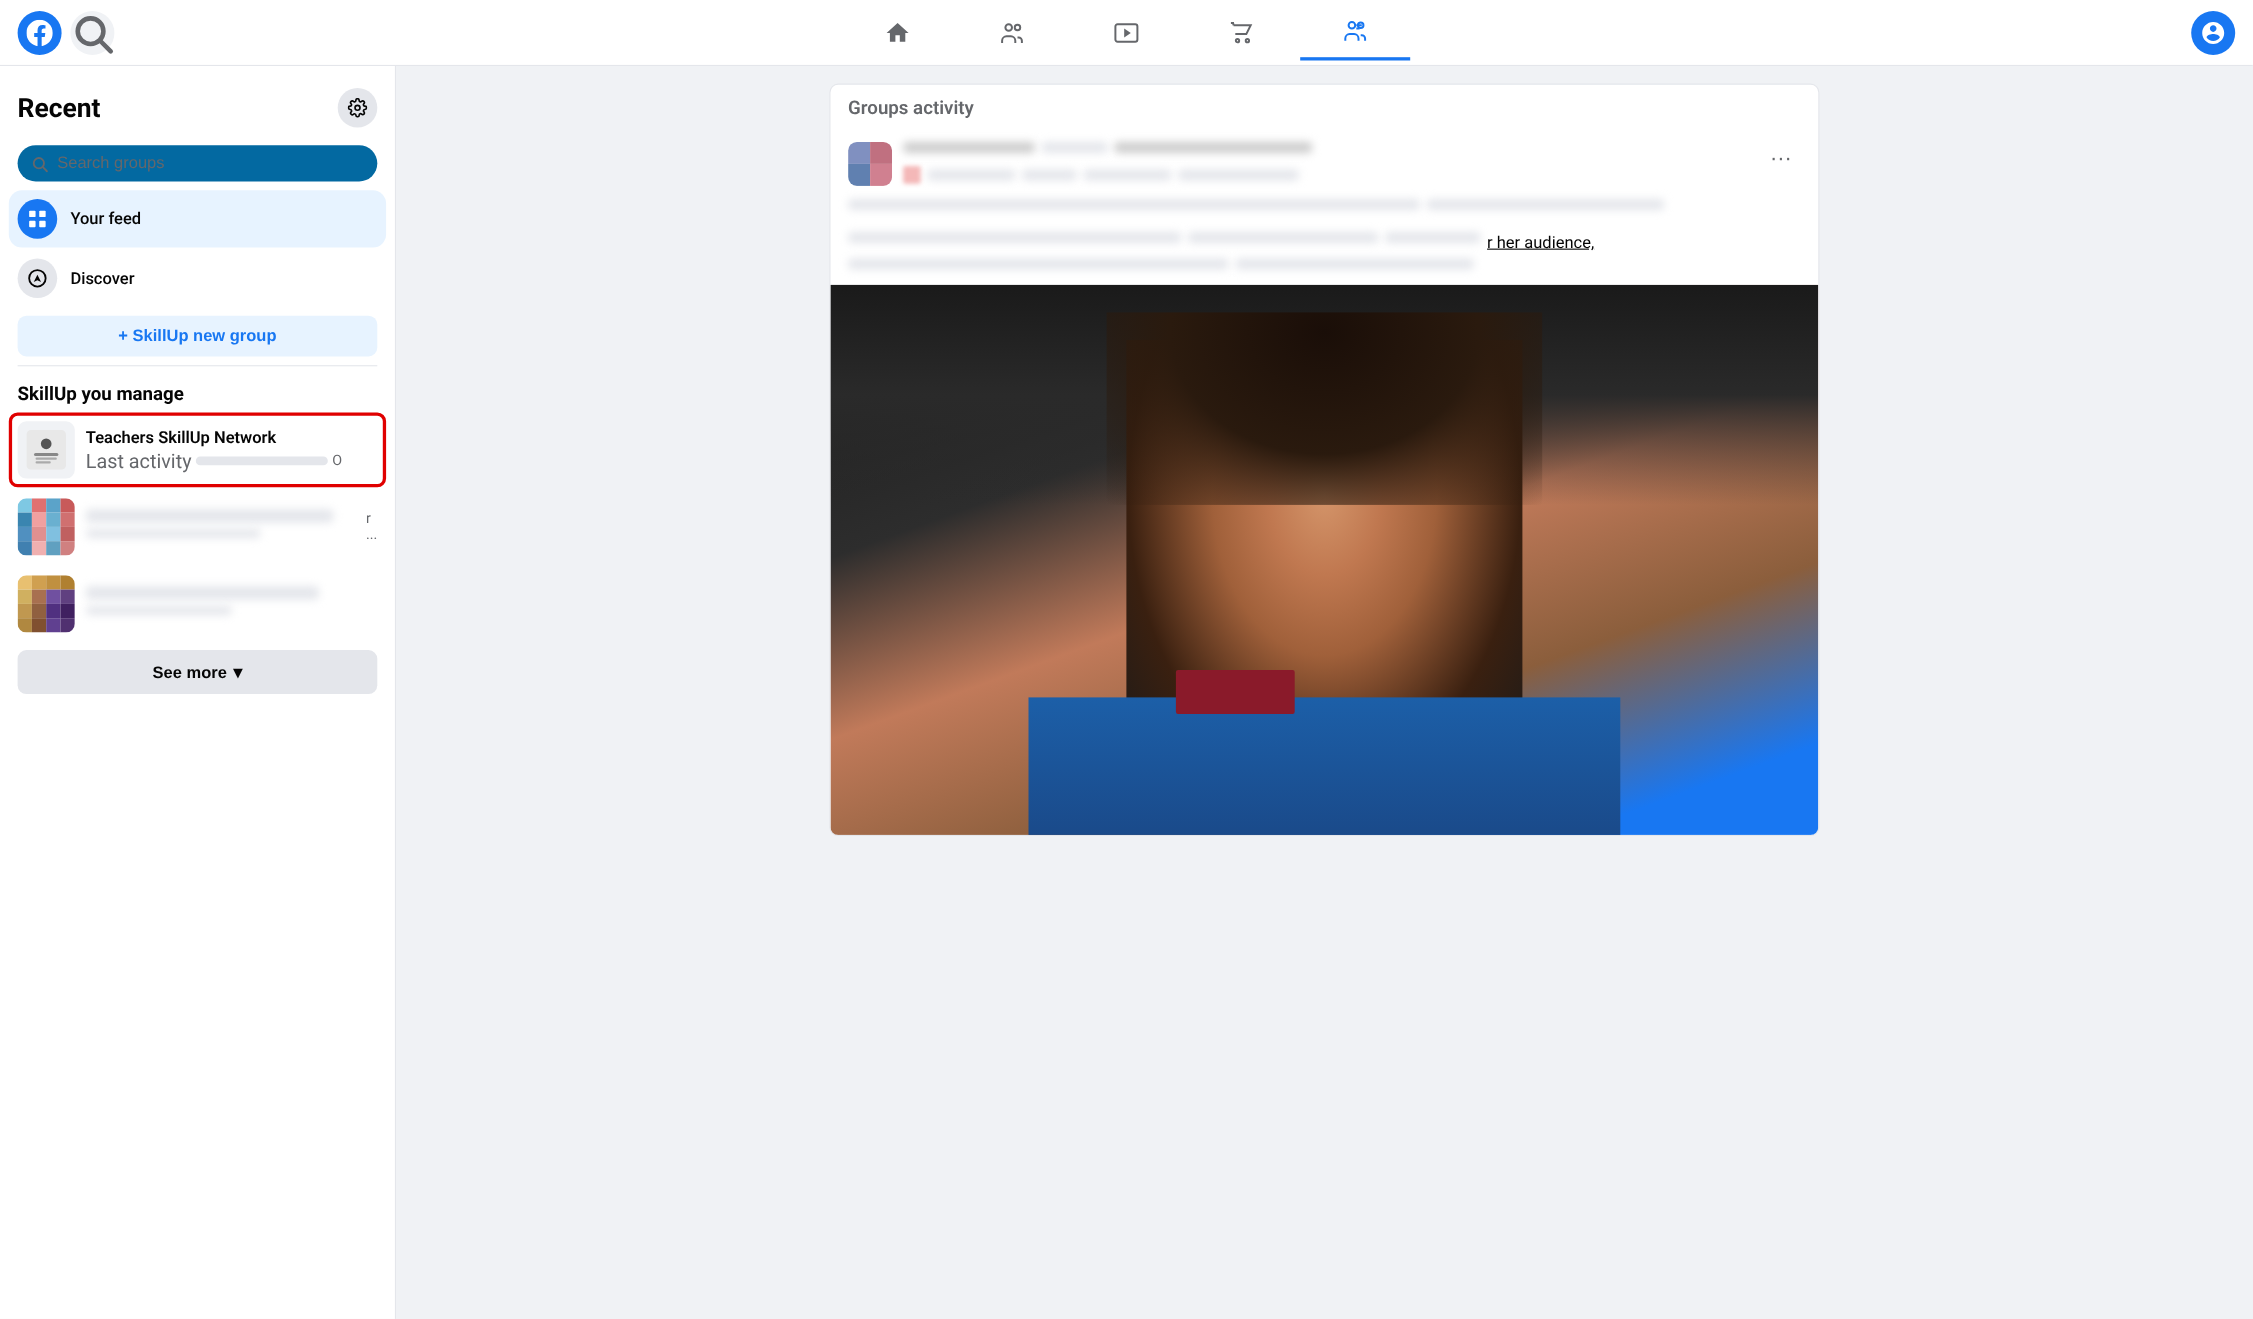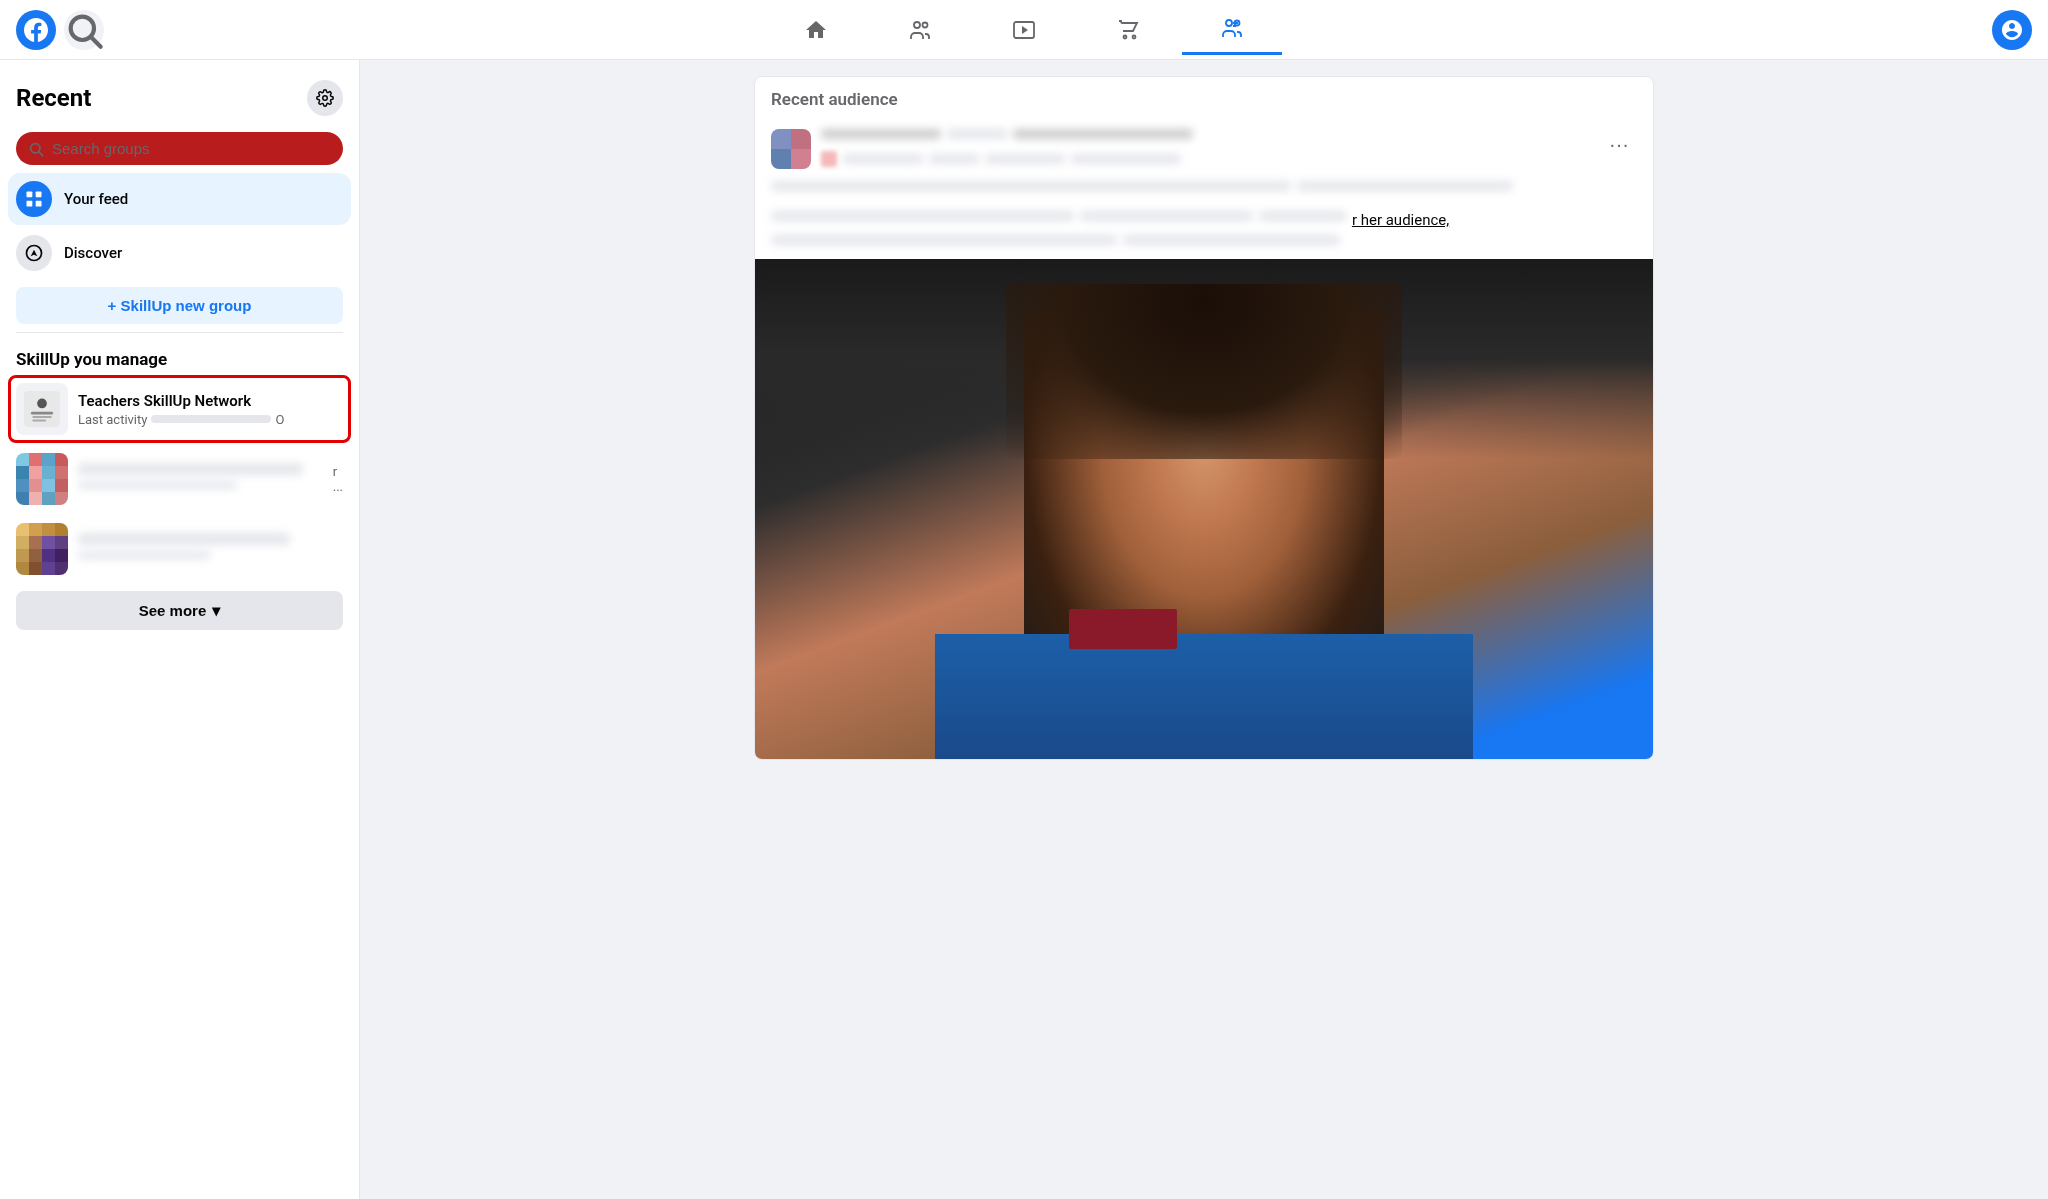--- a/index.html
+++ b/index.html
@@ -113,21 +113,21 @@
       border-radius: 50%;
       display: flex; align-items: center; justify-content: center;
       cursor: pointer;
       border: none;
     }
     .gear-btn svg { width: 18px; height: 18px; color: #050505; }
 
     .search-bar {
       display: flex;
       align-items: center;
-      background: #b91c1c;
+      background: #0369a1;
       border-radius: 20px;
       padding: 8px 12px;
       margin: 4px 8px 8px 8px;
       gap: 8px;
       cursor: text;
     }
     .search-bar svg { width: 16px; height: 16px; color: #65676b; flex-shrink: 0; }
     .search-bar input {
       border: none;
       background: none;
@@ -461,21 +461,21 @@
           <rect width="52" height="52" fill="#e8e8e8" rx="6"></rect>
           <circle cx="26" cy="18" r="7" fill="#555"></circle>
           <rect x="10" y="30" width="32" height="4" rx="2" fill="#888"></rect>
           <rect x="12" y="36" width="28" height="3" rx="1.5" fill="#aaa"></rect>
           <rect x="12" y="41" width="20" height="3" rx="1.5" fill="#aaa"></rect>
         </svg>
       </div>
       <div class="group-info">
         <div class="group-name">Teachers SkillUp Network</div>
         <div class="group-sub">
-          <span style="font-size:13px;color:#65676b;">Last activity</span>
+          <span style="font-size:18px;color:#65676b;">Last activity</span>
           <span class="group-sub-bar" style="width:120px;"></span>
           <span style="font-size:13px;color:#65676b;">O</span>
         </div>
       </div>
     </div>
 
     <div class="group-item" style="position:relative;">
       <div class="pixel-thumb">
         <div class="pixel-cell" style="background:#7ec8e3;"></div>
         <div class="pixel-cell" style="background:#e07070;"></div>
@@ -528,21 +528,21 @@
 
     <button class="see-more-btn">
       <span>See more</span>
       <span style="font-size:16px;">▾</span>
     </button>
   </aside>
 
   <main class="main-content">
     <div class="content-card">
 
-      <div class="recent-activity-label">Recent audience</div>
+      <div class="recent-activity-label">Groups activity</div>
 
       <div class="post-header">
         <div style="display:flex;align-items:flex-start;flex:1;">
 
           <div style="width:40px;height:40px;border-radius:8px;overflow:hidden;flex-shrink:0;display:grid;grid-template-columns:1fr 1fr;grid-template-rows:1fr 1fr;">
             <div style="background:#8090c0;"></div>
             <div style="background:#c07080;"></div>
             <div style="background:#6080b0;"></div>
             <div style="background:#d08090;"></div>
           </div>

